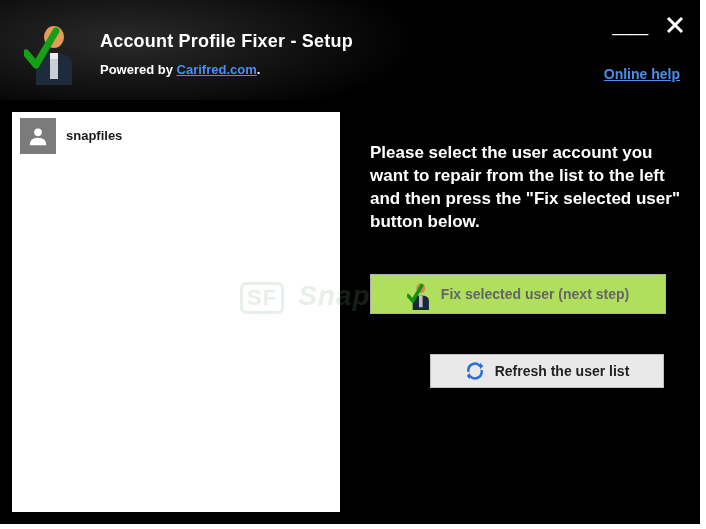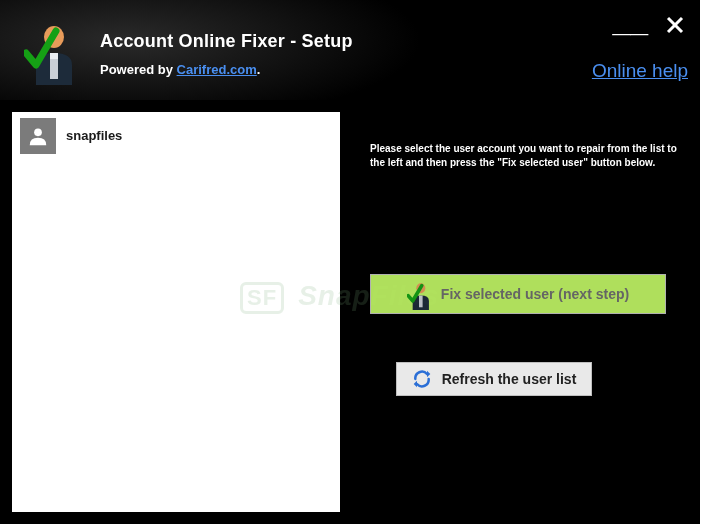--- a/index.html
+++ b/index.html
@@ -57,25 +57,25 @@
   .win-btn {
     color: #fff;
     font-size: 20px;
     font-weight: bold;
     cursor: pointer;
     line-height: 1;
   }
   .min-btn { font-size: 32px; position: relative; top: -6px; }
   .online-help {
     position: absolute;
-    right: 12px;
+    right: 20px;
     bottom: 18px;
     color: #4a8ff0;
-    font-size: 19px;
-    font-weight: normal;
+    font-size: 14px;
+    font-weight: bold;
     text-decoration: underline;
     cursor: pointer;
   }
   
   .body {
     display: flex;
     padding: 12px;
     gap: 30px;
     height: calc(100% - 100px);
   }
@@ -105,21 +105,21 @@
   .user-text { line-height: 1.25; }
   .user-name { font-size: 13px; font-weight: bold; color: #1a1a1a; }
   .user-role { font-size: 13px; color: #7a7a7a; }
   .right-pane {
     flex: 1;
     color: #fff;
     position: relative;
     padding-top: 30px;
   }
   .instruction {
-    font-size: 10px;
+    font-size: 17px;
     font-weight: bold;
     line-height: 1.35;
     padding-right: 6px;
   }
   .btn {
     display: flex;
     align-items: center;
     justify-content: center;
     gap: 10px;
     background: #e9e9e9;
@@ -136,24 +136,23 @@
     left: 0;
     width: 296px;
     height: 40px;
     background: #bef264;
     color: #6e6e6e;
     opacity: .92;
   }
   .btn-refresh {
     position: absolute;
     top: 242px;
-    left: 26px;
-    width: 196px;
+    left: 60px;
+    width: 234px;
     height: 34px;
-    margin-top: 8px;
   }
   .btn-icon { width: 24px; height: 24px; flex-shrink:0; }
   .btn-icon.small { width: 20px; height: 20px; }
   .watermark {
     position: absolute;
     left: 240px;
     top: 280px;
     font-size: 28px;
     font-weight: 800;
     font-style: italic;
@@ -181,21 +180,21 @@
     <div class="app-icon">
       <svg viewBox="0 0 52 62">
         <ellipse cx="30" cy="14" rx="10" ry="11" fill="#e79b5a"></ellipse>
         <path d="M12 62 L12 42 Q12 30 30 30 Q48 30 48 42 L48 62 Z" fill="#1d2b3a"></path>
         <rect x="26" y="30" width="8" height="26" fill="#c9cfd6"></rect>
         <rect x="26" y="30" width="8" height="6" fill="#e9edf2"></rect>
         <polyline points="2,30 12,42 32,8" fill="none" stroke="#15a015" stroke-width="7" stroke-linecap="round" stroke-linejoin="round"></polyline>
       </svg>
     </div>
     <div class="title-block">
-      <div class="title">Account Online Fixer - Setup</div>
+      <div class="title">Account Profile Fixer - Setup</div>
       <div class="subtitle">
         <span>Powered by </span><a href="#">Carifred.com</a><span>.</span>
       </div>
     </div>
     <div class="win-controls">
       <div class="win-btn min-btn">__</div>
       <div class="win-btn">
         <svg width="18" height="18" viewBox="0 0 18 18">
           <line x1="2" y1="2" x2="16" y2="16" stroke="#fff" stroke-width="3"></line>
           <line x1="16" y1="2" x2="2" y2="16" stroke="#fff" stroke-width="3"></line>

